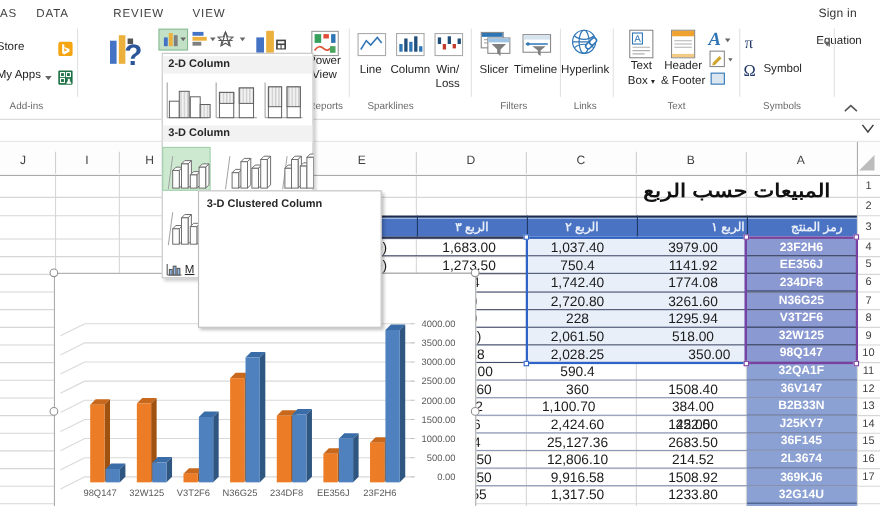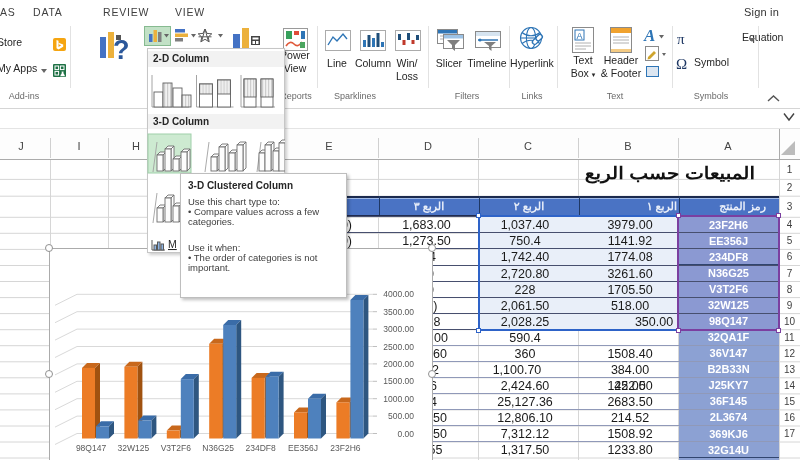--- a/index.html
+++ b/index.html
@@ -313,31 +313,31 @@
   <div class="cellv" style="left:585px;top:250.4px;width:90px;">1774.08</div>
   <div class="cellv" style="left:480px;top:250.4px;width:90px;">1,742.40</div>
   <div class="cellr" style="right:364px;top:250.4px;">1,514.4</div>
   <div class="abs" style="left:679px;top:265.5px;width:100px;height:16.0px;background:#8b99d2;border-bottom:1px solid #31456f;box-sizing:border-box;"></div>
   <div class="acell" style="top:267.0px;">N36G25</div>
   <div class="cellv" style="left:585px;top:266.5px;width:90px;">3261.60</div>
   <div class="cellv" style="left:480px;top:266.5px;width:90px;">2,720.80</div>
   <div class="cellr" style="right:366px;top:266.5px;">1,970.0</div>
   <div class="abs" style="left:679px;top:281.5px;width:100px;height:16.1px;background:#8b99d2;border-bottom:1px solid #31456f;box-sizing:border-box;"></div>
   <div class="acell" style="top:283.1px;">V3T2F6</div>
-  <div class="cellv" style="left:585px;top:282.6px;width:90px;">1705.50</div>
+  <div class="cellv" style="left:585px;top:282.6px;width:90px;">1295.94</div>
   <div class="cellv" style="left:480px;top:282.6px;width:90px;">228</div>
   <div class="cellr" style="right:366px;top:282.6px;">3,250.0</div>
   <div class="abs" style="left:679px;top:297.6px;width:100px;height:16.0px;background:#8b99d2;border-bottom:1px solid #31456f;box-sizing:border-box;"></div>
   <div class="acell" style="top:299.1px;">32W125</div>
   <div class="cellv" style="left:585px;top:298.6px;width:90px;">518.00</div>
   <div class="cellv" style="left:480px;top:298.6px;width:90px;">2,061.50</div>
   <div class="cellr" style="right:362.5px;top:298.6px;">(1,220.50)</div>
   <div class="abs" style="left:679px;top:313.6px;width:100px;height:16.1px;background:#8b99d2;border-bottom:1px solid #31456f;box-sizing:border-box;"></div>
   <div class="acell" style="top:315.1px;">98Q147</div>
-  <div class="cellv" style="left:609px;top:314.6px;width:90px;">350.00</div>
+  <div class="cellv" style="left:574px;top:314.6px;width:90px;text-align:right;">350.00</div>
   <div class="cellv" style="left:480px;top:314.6px;width:90px;">2,028.25</div>
   <div class="cellr" style="right:359.5px;top:314.6px;">3,179.28</div>
   <div class="abs" style="left:679px;top:329.7px;width:100px;height:16.0px;background:#8ca1d3;border-bottom:1px solid #31456f;box-sizing:border-box;"></div>
   <div class="acell" style="top:331.2px;">32QA1F</div>
   <div class="cellv" style="left:585px;top:330.7px;width:90px;margin-top:48px;">42.00</div>
   <div class="cellv" style="left:480px;top:330.7px;width:90px;">590.4</div>
   <div class="cellr" style="right:352px;top:330.7px;">2,250.00</div>
   <div class="abs" style="left:679px;top:345.7px;width:100px;height:16.1px;background:#8ca1d3;border-bottom:1px solid #31456f;box-sizing:border-box;"></div>
   <div class="acell" style="top:347.2px;">36V147</div>
   <div class="cellv" style="left:585px;top:346.8px;width:90px;">1508.40</div>
@@ -359,21 +359,21 @@
   <div class="cellv" style="left:480px;top:394.9px;width:90px;">25,127.36</div>
   <div class="cellr" style="right:363px;top:394.9px;">2,800.4</div>
   <div class="abs" style="left:679px;top:409.9px;width:100px;height:16.1px;background:#8ca1d3;border-bottom:1px solid #31456f;box-sizing:border-box;"></div>
   <div class="acell" style="top:411.4px;">2L3674</div>
   <div class="cellv" style="left:585px;top:410.9px;width:90px;">214.52</div>
   <div class="cellv" style="left:480px;top:410.9px;width:90px;">12,806.10</div>
   <div class="cellr" style="right:353px;top:410.9px;">13,171.50</div>
   <div class="abs" style="left:679px;top:426.0px;width:100px;height:16.0px;background:#8ca1d3;border-bottom:1px solid #31456f;box-sizing:border-box;"></div>
   <div class="acell" style="top:427.5px;">369KJ6</div>
   <div class="cellv" style="left:585px;top:427.0px;width:90px;">1508.92</div>
-  <div class="cellv" style="left:480px;top:427.0px;width:90px;">7,312.12</div>
+  <div class="cellv" style="left:480px;top:427.0px;width:90px;">9,916.58</div>
   <div class="cellr" style="right:353px;top:427.0px;">9,412.50</div>
   <div class="abs" style="left:679px;top:442.0px;width:100px;height:16.0px;background:#8ca1d3;border-bottom:1px solid #31456f;box-sizing:border-box;"></div>
   <div class="acell" style="top:443.5px;">32G14U</div>
   <div class="cellv" style="left:585px;top:443.0px;width:90px;">1233.80</div>
   <div class="cellv" style="left:480px;top:443.0px;width:90px;">1,317.50</div>
   <div class="cellr" style="right:357.5px;top:443.0px;">1,249.55</div>
   <div class="cellr" style="right:448px;top:218.3px;">(2,815.40)</div>
   <div class="cellr" style="right:448px;top:234.4px;">(1,922.50)</div>
   <div class="abs" style="left:679px;top:458px;width:100px;height:2px;background:#8ca1d3;"></div>
   <div class="abs" style="left:278px;top:216.3px;width:501px;height:1px;background:#474f6e;"></div>
@@ -592,16 +592,14 @@
         <line x1="0" y1="12" x2="13" y2="12"></line>
       <rect x="2" y="7" width="2.5" height="5" fill="#8eb4e3"></rect>
       <rect x="5.5" y="4" width="2.5" height="8" fill="#8eb4e3"></rect>
       <rect x="9" y="6" width="2.5" height="6" fill="#8eb4e3"></rect>
     </g>
     <text x="21" y="200" font-size="10.5" fill="#262626" text-decoration="underline" font-family="Liberation Sans">M</text>
   </svg>
 
   <div class="abs" style="left:180px;top:173px;width:167px;height:125px;background:#fff;border:1px solid #bebebe;box-shadow:2px 2px 3px rgba(0,0,0,.25);box-sizing:border-box;"></div>
   <div class="abs" style="left:188px;top:180px;font-size:10px;font-weight:bold;color:#262626;">3-D Clustered Column</div>
-  <div class="abs" style="left:188px;top:197px;width:156px;font-size:9.5px;color:#404040;line-height:10.1px;">Use this chart type to:<br>• Compare values across a few<br>categories.</div>
-  <div class="abs" style="left:188px;top:243px;width:156px;font-size:9.5px;color:#404040;line-height:10.1px;">Use it when:<br>• The order of categories is not<br>important.</div>
 
 </div>
 
 </body></html>

